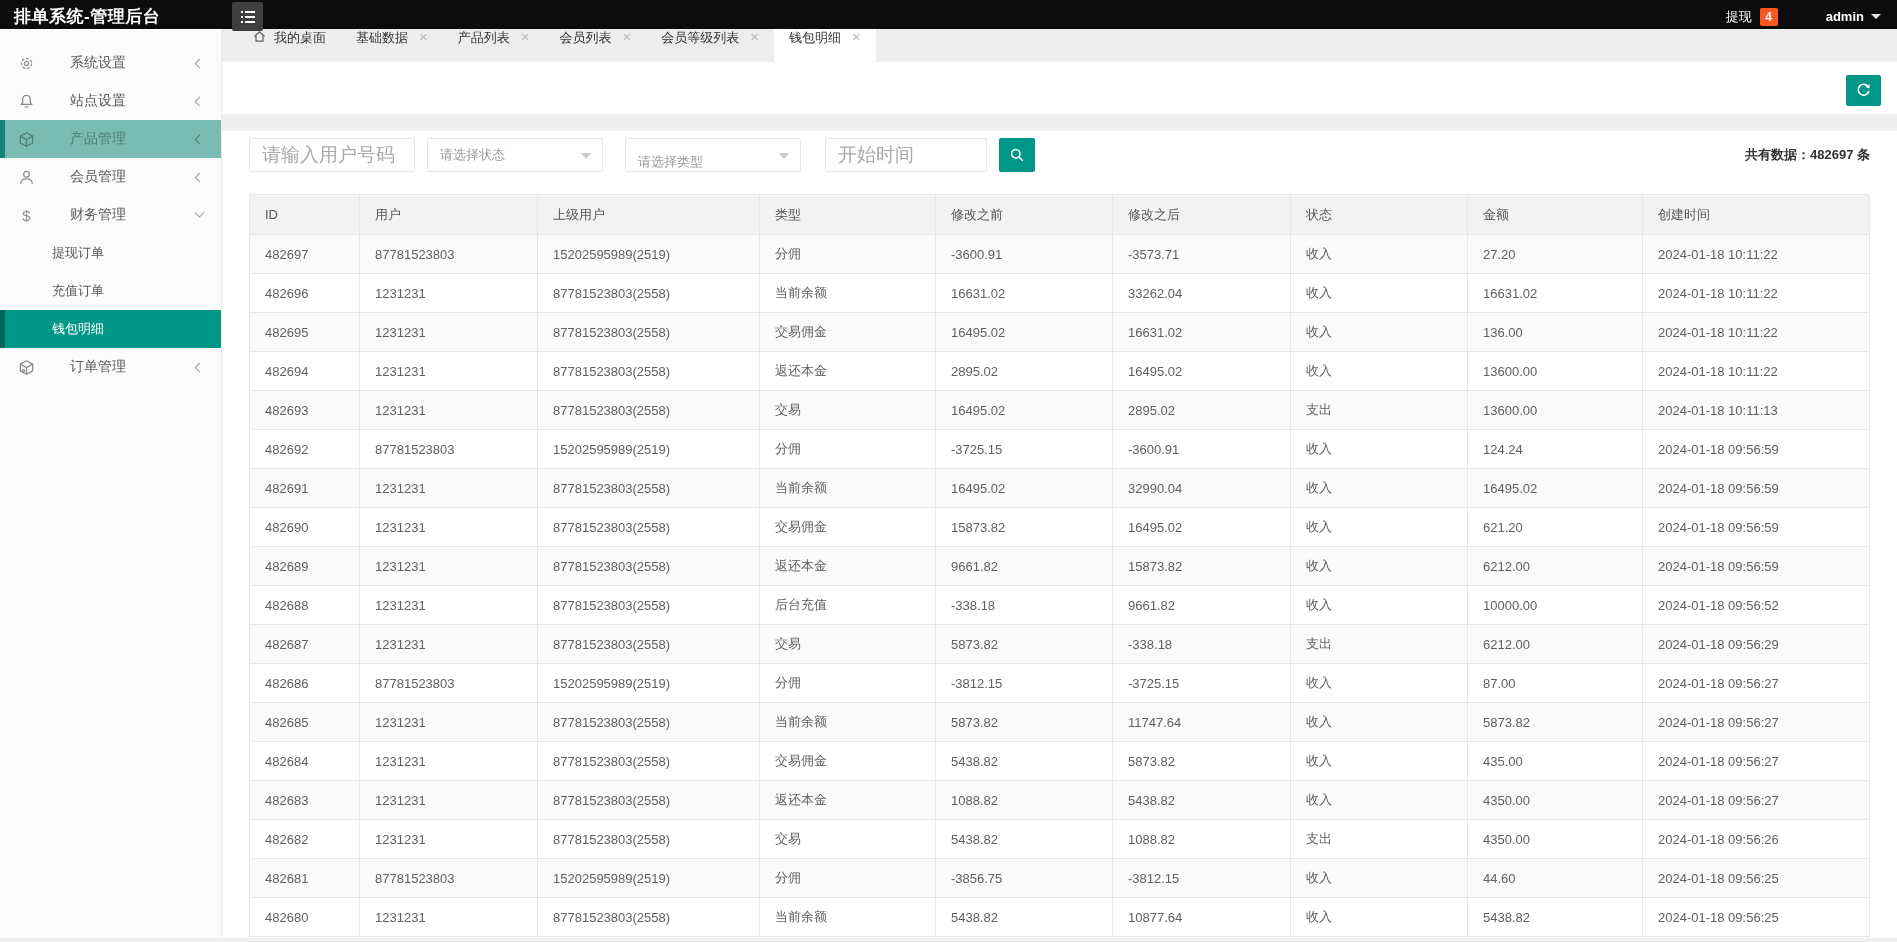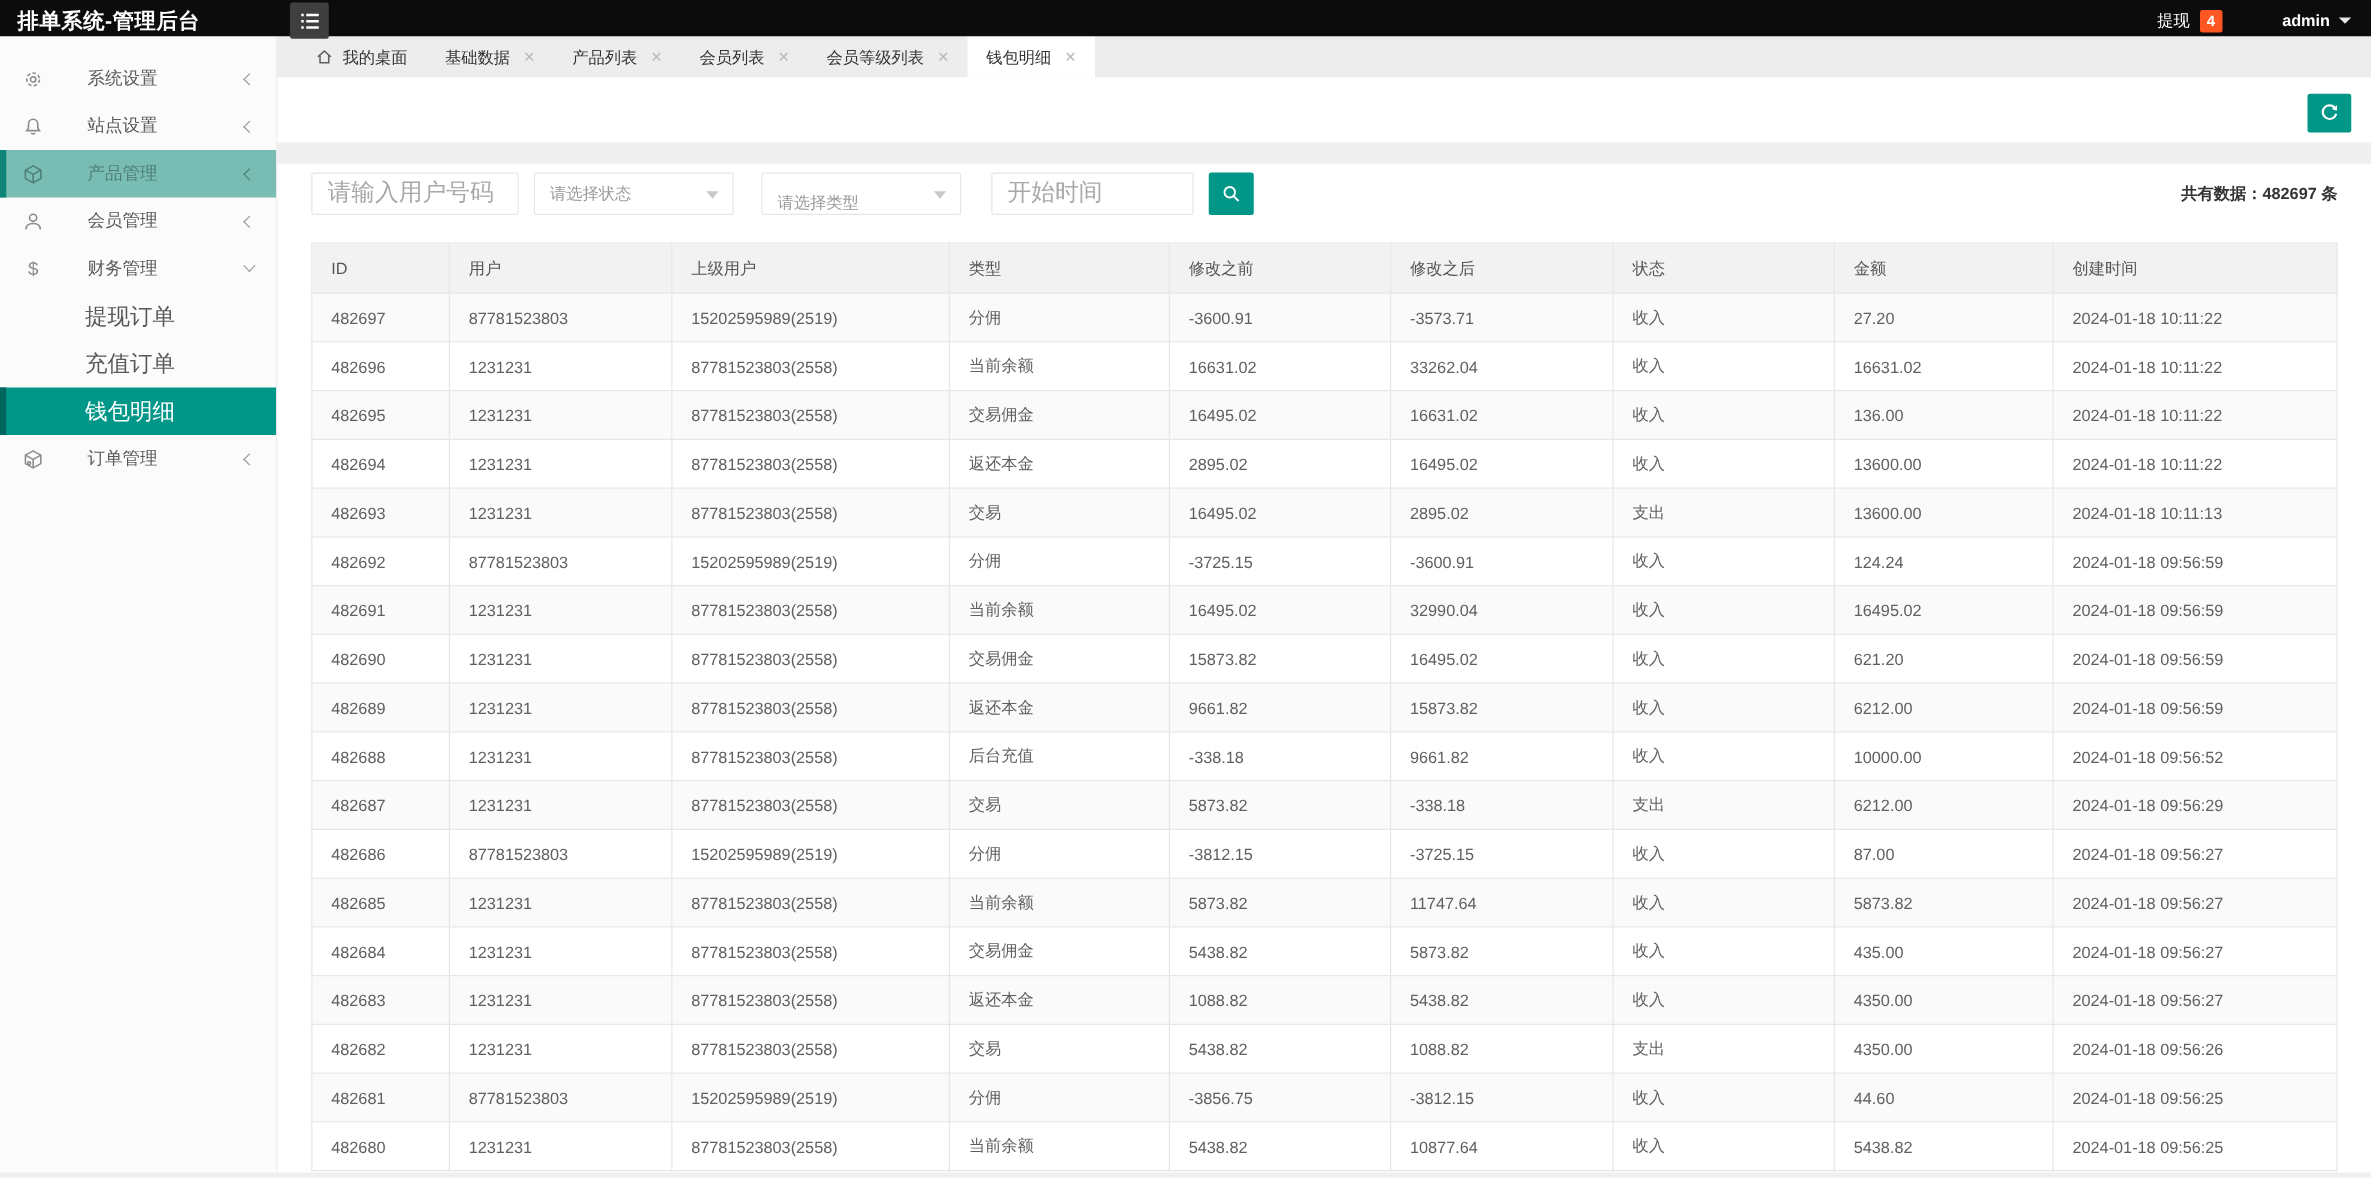--- a/index.html
+++ b/index.html
@@ -33,44 +33,44 @@
   .side-item .icon svg { width:17px; height:17px; }
   .side-item .dollar-glyph { font-size:15px; color:#8c8c8c; width:17px; text-align:center; }
   .side-item .lbl { flex:1; }
   .chev { width:7px; height:7px; border-left:1.4px solid #9b9b9b; border-bottom:1.4px solid #9b9b9b; display:inline-block; }
   .chev.left { transform:rotate(45deg); }
   .chev.down { transform:rotate(-45deg) translate(2px,-2px); }
   .side-item.hover { background:#79bcb3; color:#4e7f78; }
   .side-item.hover::before { content:""; position:absolute; left:0; top:0; bottom:0; width:5px; background:#0f857a; }
   .side-item.hover .icon, .side-item.hover .dollar-glyph { color:#4e7f78; }
   .side-item.hover .chev { border-color:#4e7f78; }
-  .side-sub { position:relative; height:38px; display:flex; align-items:center; padding-left:68px; font-size:18px; color:#595959; cursor:pointer;text-align:center; }
+  .side-sub { position:relative; height:38px; display:flex; align-items:center; padding-left:52px; font-size:13px; color:#595959; cursor:pointer;text-align:center; }
   .side-sub.active { background:#009688; color:#fff; }
   .side-sub.active::before { content:""; position:absolute; left:0; top:0; bottom:0; width:5px; background:#00665c; }
 
   
   .main { flex:1; min-width:0; display:flex; flex-direction:column; }
   .tabbar { height:33px; background:#ededed; display:flex; padding-left:15px; }
-  .tab { height:33px; display:flex; align-items:center; padding:0 15px; font-size:13px; color:#333; cursor:pointer; white-space:nowrap; }
+  .tab { height:33px; display:flex; padding:0 15px; font-size:13px; color:#333; cursor:pointer; white-space:nowrap; }
   .tab.active { background:#fff; }
   .tab .home-ic { display:inline-flex; margin-right:7px; }
   .tab .close-x { margin-left:11px; color:#b8b8b8; font-size:15px; line-height:1; }
 
   .toolbar { height:52px; background:#fff; position:relative; }
   .refresh-btn { position:absolute; right:16px; top:13px; width:35px; height:31px; background:#009688; border:none; border-radius:2px;
                  display:flex; align-items:center; justify-content:center; cursor:pointer; }
   .gray-gap { height:17px; background:#efefef; }
 
   .card { flex:1; background:#fff; padding:0 27px; overflow:hidden; }
   .filter-row { margin-top:7px; height:34px; display:flex; align-items:center; }
   .f-input { height:34px; border:1px solid #e6e6e6; border-radius:2px; padding:0 12px; font-size:19px; color:#666; background:#fff; outline:none; }
   .f-input::placeholder { color:#a9a9a9; }
   .f-input.user { width:166px; margin-right:12px; }
   .f-input.time { width:162px; margin-right:12px; }
-  .f-select { position:relative; width:160px; height:34px; border:1px solid #e6e6e6; border-radius:2px; background:#fff;
+  .f-select { position:relative; width:176px; height:34px; border:1px solid #e6e6e6; border-radius:2px; background:#fff;
               display:flex; align-items:center; padding:0 12px; font-size:13px; color:#9a9a9a; cursor:pointer; }
   .f-select.status { margin-right:22px; }
   .f-select.type { margin-right:24px;align-items:flex-end; }
   .sel-caret { position:absolute; right:11px; top:14px; width:0; height:0; border-left:5px solid transparent; border-right:5px solid transparent; border-top:6px solid #c9c9c9; }
   .search-btn { width:36px; height:34px; background:#009688; border:none; border-radius:2px; display:flex; align-items:center; justify-content:center; cursor:pointer; }
   .total-count { margin-left:auto; font-size:13px; color:#333; font-weight:bold; }
 
   .data-table { margin-top:22px; width:1620px; border-collapse:collapse; table-layout:fixed; font-size:13px; }
   .data-table th { height:40px; background:#f2f2f2; border:1px solid #e7e7e7; text-align:left; padding:0 5px 0 15px;
                    color:#555; font-weight:normal; font-size:13px; }

